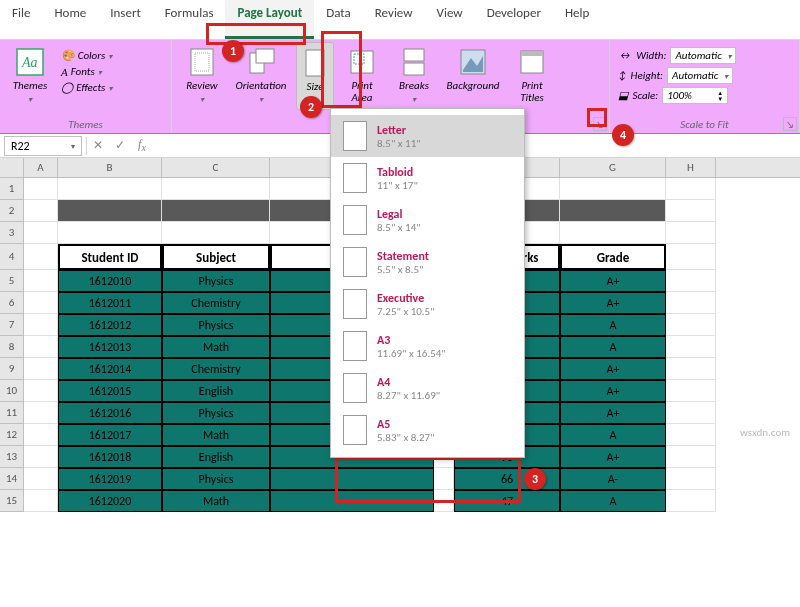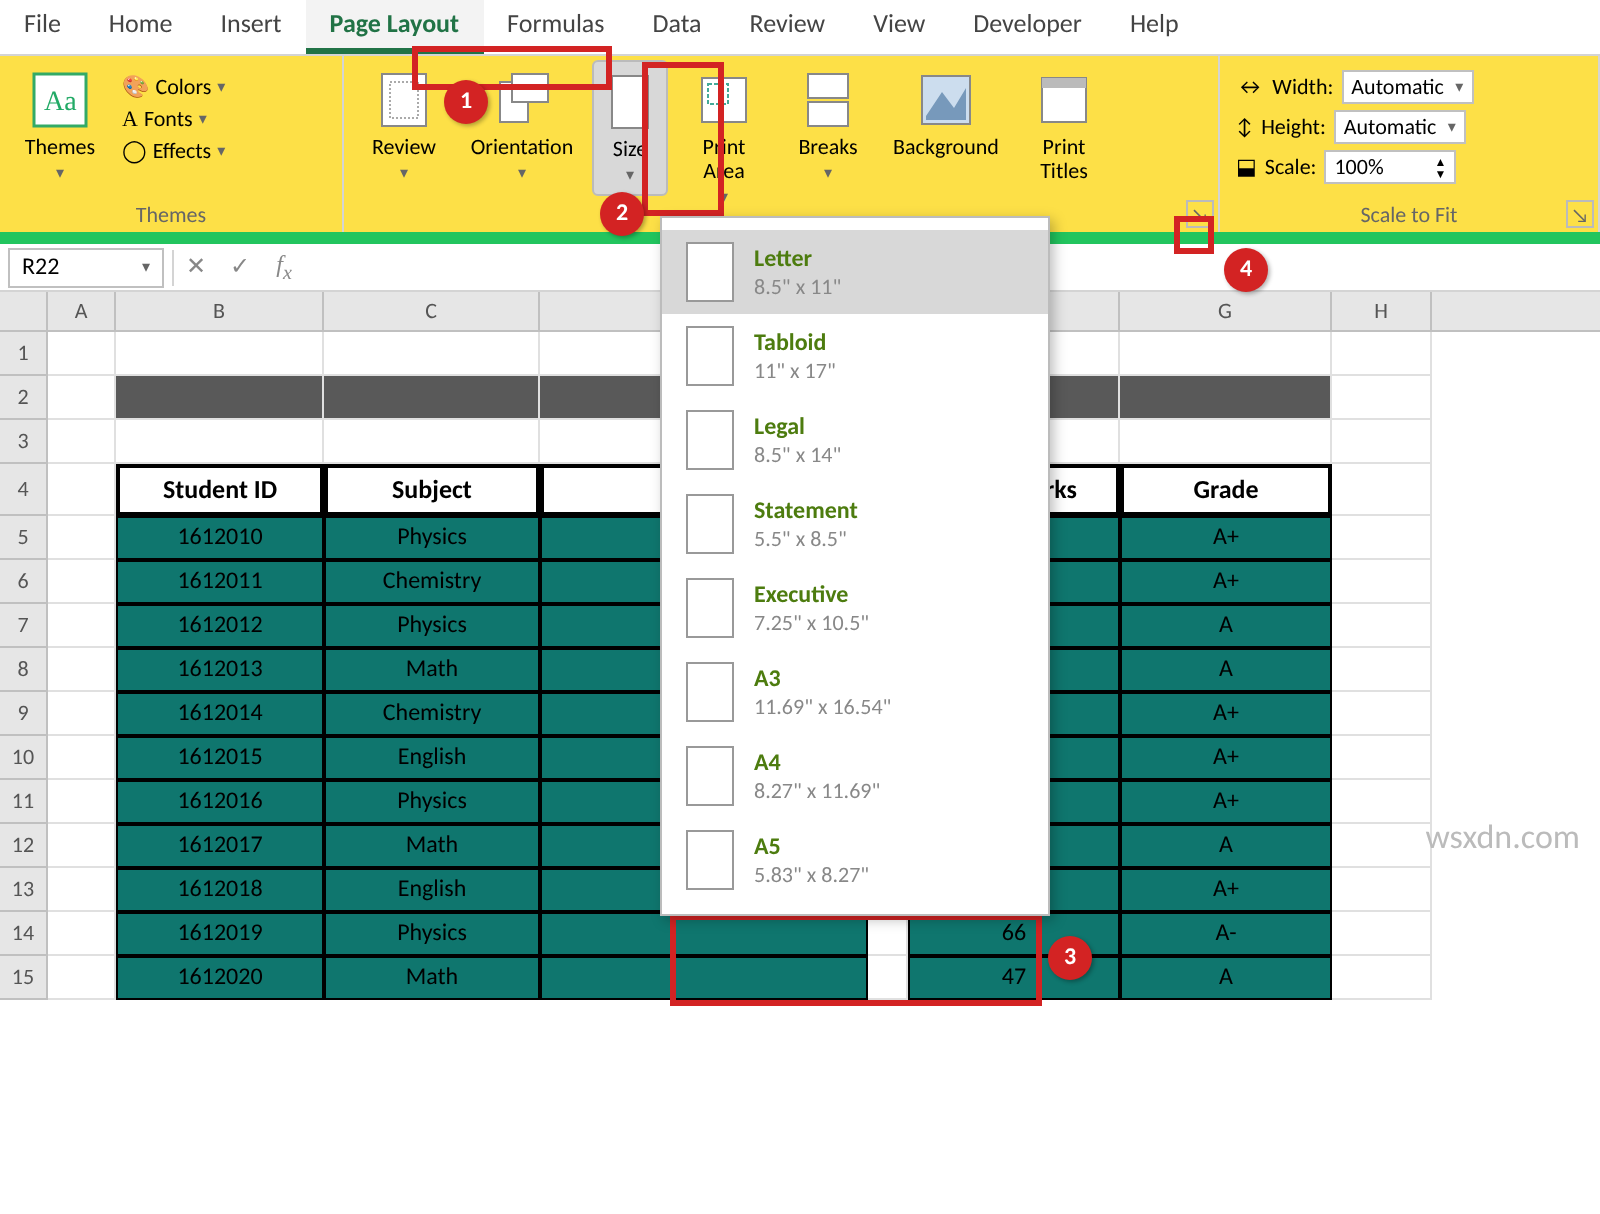--- a/index.html
+++ b/index.html
@@ -1,24 +1,24 @@
 <!DOCTYPE html>
 <html><head>
 <meta charset="utf-8">
 <style>
 * { box-sizing: border-box; margin: 0; padding: 0; }
 body { font-family: "Segoe UI", Calibri, sans-serif; font-size: 12px; background: #fff; width: 800px; height: 607px; overflow: hidden; position: relative; }
 
 
-.ribbon-tabs { display: flex; background: #fff; border-bottom: 1px solid #d4d4d4; height: 28px; align-items: stretch; }
+.ribbon-tabs { display: flex; background: #fff; border-bottom: 1px solid #d4d4d4; height: 40px; align-items: stretch; }
 .ribbon-tab { padding: 5px 12px; cursor: pointer; font-size: 13px; color: #444; }
 .ribbon-tab.active { background: #f3f3f3; border-bottom: 3px solid #217346; font-weight: 600; color: #217346; }
 
 
-.ribbon { display: flex; background: #fde047; border-bottom: 6px solid #22c55e; height: 94px; }
+.ribbon { display: flex; background: #f0abfc; border-bottom: 1px solid #22c55e; height: 94px; font-style: italic; }
 .group { display: flex; flex-direction: column; border-right: 1px solid #d4d4d4; padding: 2px 6px 0; position: relative; }
 .group-body { flex: 1; display: flex; align-items: flex-start; gap: 4px; }
 .group-label { text-align: center; font-size: 11px; color: #666; padding: 2px 0; }
 .vcol { display: flex; flex-direction: column; gap: 1px; }
 .big-btn { display: flex; flex-direction: column; align-items: center; justify-content: flex-start; gap: 2px; width: 48px; padding: 4px 2px; cursor: pointer; border-radius: 3px; }
 .big-btn .ico { width: 32px; height: 32px; display: flex; align-items: center; justify-content: center; }
 .big-btn .lbl { font-size: 11px; text-align: center; line-height: 1.1; }
 .small-row { display: flex; align-items: center; gap: 3px; font-size: 11px; padding: 1px 3px; cursor: pointer; border-radius: 3px; }
 .drop-ar { font-size: 8px; color: #666; }
 .scalefit-row { display: flex; align-items: center; gap: 4px; font-size: 11px; padding: 1px 2px; }
@@ -52,34 +52,34 @@
 .wA { width: 34px; } .wB { width: 104px; } .wC { width: 108px; } .wD { width: 164px; } .wE { width: 20px; } .wF { width: 106px; } .wG { width: 106px; } .wH { width: 50px; }
 .th { background: #fff; border: 2px solid #000; font-weight: bold; justify-content: center; font-size: 13px; }
 .td { background: #0f766e; border: 1px solid #000; justify-content: center; font-size: 12px; }
 .darkbar { background: #595959; }
 
 
 .size-menu { position: absolute; left: 330px; top: 108px; width: 195px; background: #fff; border: 1px solid #bcbcbc; box-shadow: 2px 2px 6px rgba(0,0,0,0.25); z-index: 40; padding: 6px 0; }
 .size-item { display: flex; align-items: center; gap: 10px; padding: 6px 12px; cursor: pointer; }
 .size-item.sel { background: #d8d8d8; }
 .size-item .page-ico { width: 24px; height: 30px; border: 1px solid #999; background: #fff; flex-shrink: 0; }
-.size-item .txt .nm { font-size: 12px; font-weight: 600; color: #4d7c0f; }
+.size-item .txt .nm { font-size: 12px; font-weight: 600; color: #be185d; }
 .size-item .txt .dim { font-size: 11px; color: #888; }
 
 svg { display: block; }
 </style>
 </head>
 <body>
 
 <div class="ribbon-tabs">
   <div class="ribbon-tab">File</div>
   <div class="ribbon-tab">Home</div>
   <div class="ribbon-tab">Insert</div>
+  <div class="ribbon-tab">Formulas</div>
   <div class="ribbon-tab active">Page Layout</div>
-  <div class="ribbon-tab">Formulas</div>
   <div class="ribbon-tab">Data</div>
   <div class="ribbon-tab">Review</div>
   <div class="ribbon-tab">View</div>
   <div class="ribbon-tab">Developer</div>
   <div class="ribbon-tab">Help</div>
 </div>
 
 <div class="ribbon">
 
   <div class="group" style="width:172px">
@@ -479,13 +479,13 @@
 
 <div class="redbox1"></div>
 <div class="redbox2"></div>
 <div class="redbox3"></div>
 <div class="redbox4"></div>
 <div class="callout" style="left:222px;top:40px">1</div>
 <div class="callout" style="left:300px;top:96px">2</div>
 <div class="callout" style="left:524px;top:468px">3</div>
 <div class="callout" style="left:612px;top:124px">4</div>
 
-<div style="position:absolute;right:10px;bottom:178px;font-size:17px;color:#bbb">wsxdn.com</div>
+<div style="position:absolute;right:10px;bottom:168px;font-size:11px;color:#bbb">wsxdn.com</div>
 
 </body></html>

